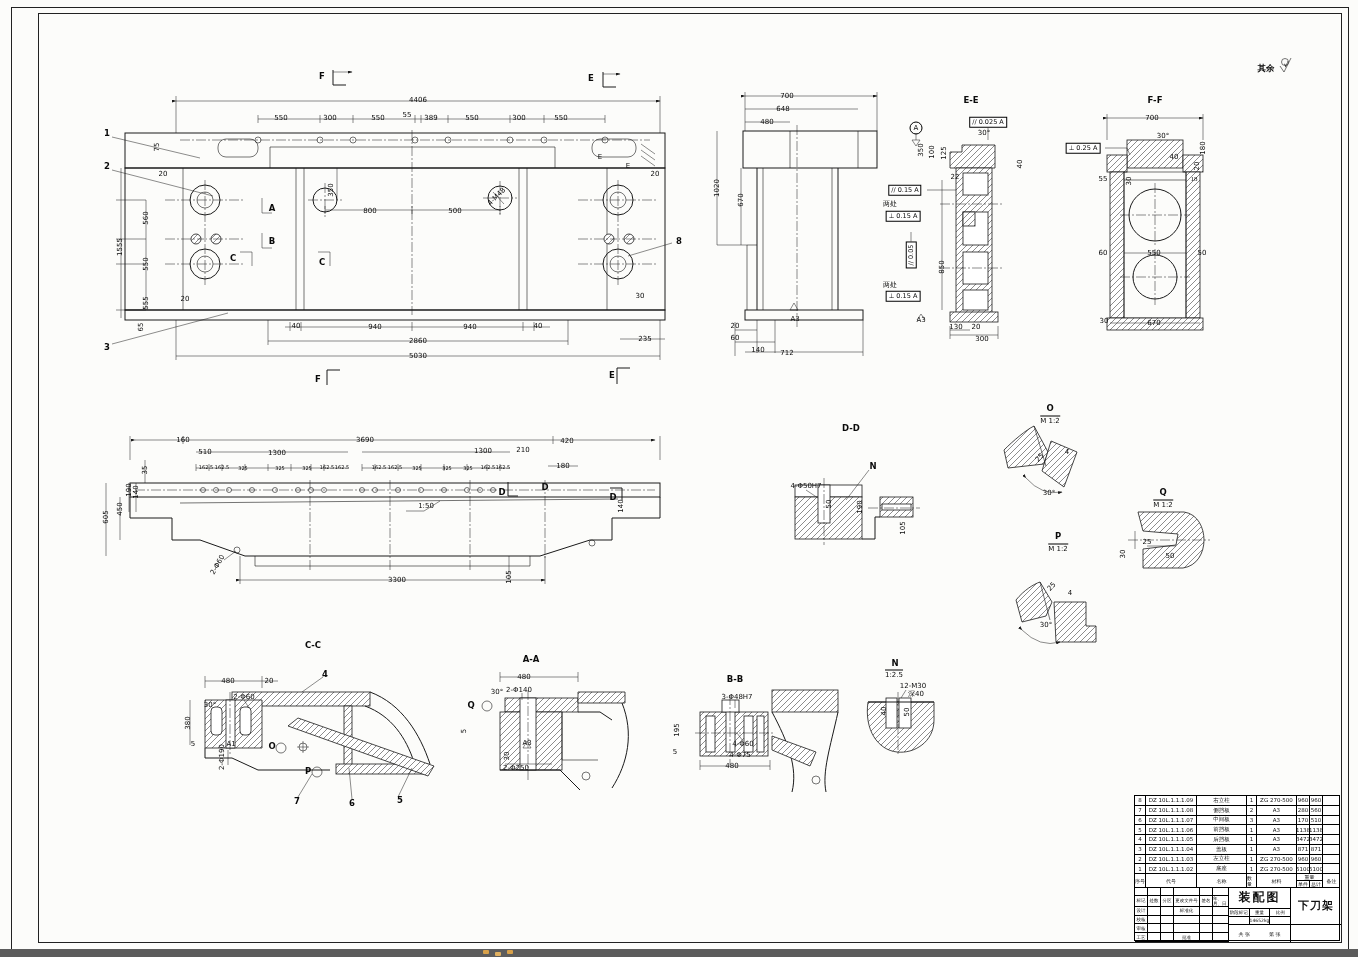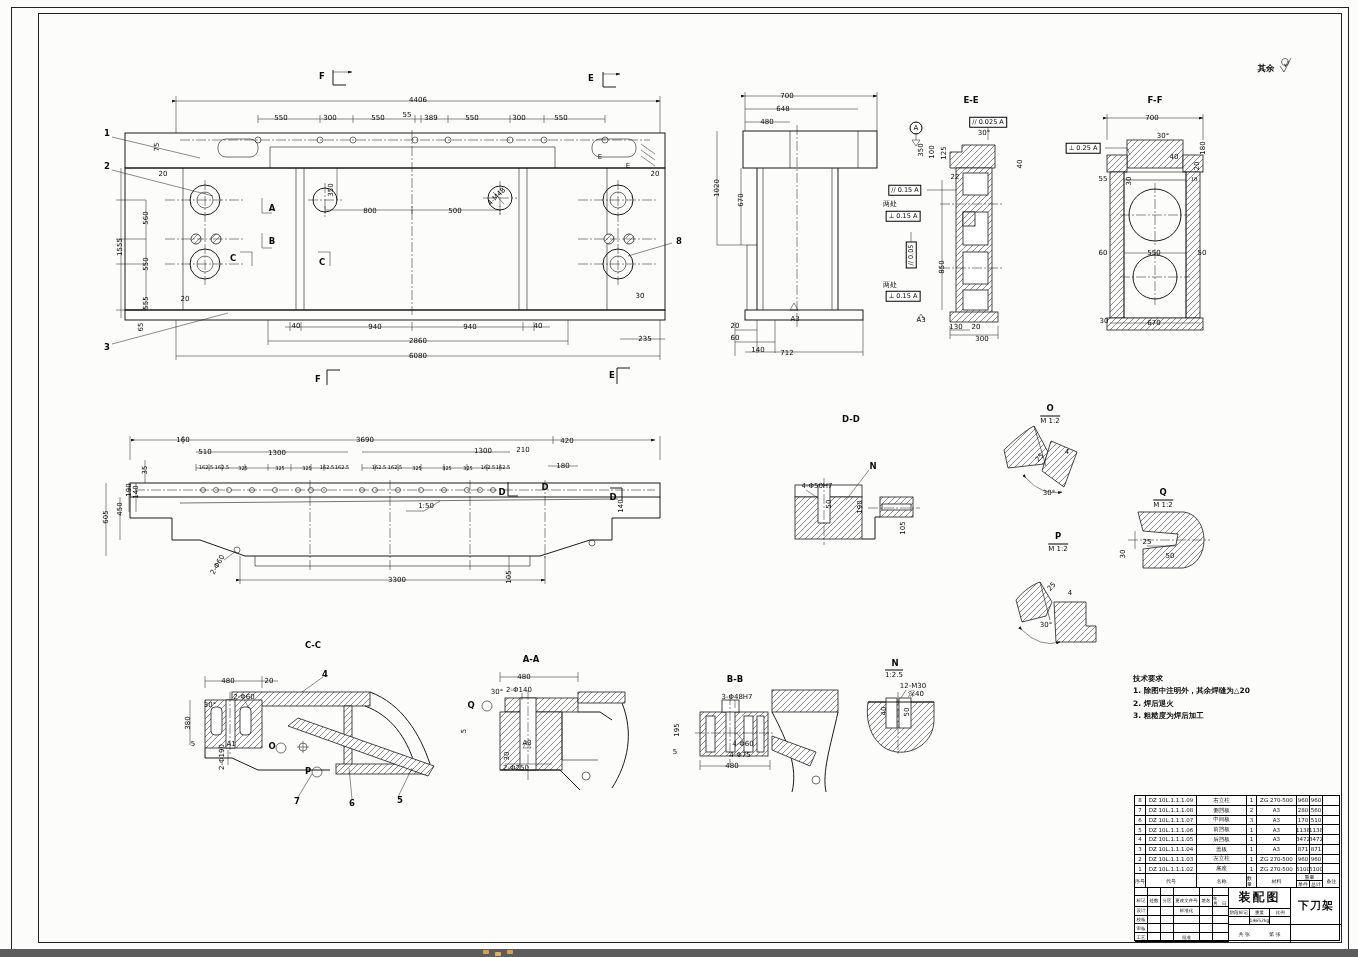--- a/index.html
+++ b/index.html
@@ -343,21 +343,21 @@
       <div class="ann b" style="left: 233px; top: 258px;">C</div>
       <div class="ann b" style="left: 322px; top: 262px;">C</div>
       <div class="ann" style="left: 185px; top: 299px;">20</div>
       <div class="ann" style="left: 640px; top: 296px;">30</div>
       <div class="ann" style="left: 296px; top: 326px;">40</div>
       <div class="ann" style="left: 375px; top: 327px;">940</div>
       <div class="ann" style="left: 470px; top: 327px;">940</div>
       <div class="ann" style="left: 538px; top: 326px;">40</div>
       <div class="ann" style="left: 141px; top: 327px; transform: translate(-50%, -50%) rotate(-90deg);">65</div>
       <div class="ann" style="left: 418px; top: 341px; text-align: center;">2860</div>
-      <div class="ann" style="left: 418px; top: 356px;">6080</div>
+      <div class="ann" style="left: 418px; top: 356px;">5030</div>
       <div class="ann" style="left: 645px; top: 339px;">235</div>
       <div class="ann" style="left: 600px; top: 157px;">E</div>
       <div class="ann" style="left: 628px; top: 166px;">E</div>
       <div class="ann b" style="left: 107px; top: 133px;">1</div>
       <div class="ann b" style="left: 107px; top: 166px;">2</div>
       <div class="ann b" style="left: 107px; top: 347px;">3</div>
       <div class="ann b" style="left: 679px; top: 241px;">8</div>
       <div class="ann" style="left: 787px; top: 96px;">700</div>
       <div class="ann" style="left: 783px; top: 109px;">648</div>
       <div class="ann" style="left: 767px; top: 122px;">480</div>
@@ -462,23 +462,23 @@
       <div class="ann" style="left: 527px; top: 743px;">A3</div>
       <div class="ann" style="left: 507px; top: 756px; transform: translate(-50%, -50%) rotate(-90deg);">30</div>
       <div class="ann" style="left: 516px; top: 768px;">2-Φ250</div>
       <div class="ann b" style="left: 735px; top: 679px;">B-B</div>
       <div class="ann" style="left: 737px; top: 697px;">3-Φ48H7</div>
       <div class="ann" style="left: 677px; top: 730px; transform: translate(-50%, -50%) rotate(-90deg);">195</div>
       <div class="ann" style="left: 743px; top: 744px;">4-Φ60</div>
       <div class="ann" style="left: 675px; top: 752px;">5</div>
       <div class="ann" style="left: 740px; top: 755px;">4-Φ75</div>
       <div class="ann" style="left: 732px; top: 766px;">480</div>
-      <div class="ann b" style="left: 851px; top: 419px;">D-D</div>
+      <div class="ann b" style="left: 851px; top: 428px;">D-D</div>
       <div class="ann b" style="left: 873px; top: 466px;">N</div>
-      <div class="ann" style="left: 806px; top: 486px; margin-left: 11px;">4-Φ50H7</div>
+      <div class="ann" style="left: 806px; top: 486px;">4-Φ50H7</div>
       <div class="ann" style="left: 829px; top: 504px; transform: translate(-50%, -50%) rotate(-90deg);">50</div>
       <div class="ann" style="left: 860px; top: 507px; transform: translate(-50%, -50%) rotate(-90deg);">190</div>
       <div class="ann" style="left: 903px; top: 528px; transform: translate(-50%, -50%) rotate(-90deg);">105</div>
       <div class="ann b" style="left: 895px; top: 663px;">N</div>
       <div class="ann ul" style="left: 894px; top: 674px;">1:2.5</div>
       <div class="ann" style="left: 913px; top: 686px;">12-M30</div>
       <div class="ann" style="left: 916px; top: 694px;">深40</div>
       <div class="ann" style="left: 884px; top: 711px; transform: translate(-50%, -50%) rotate(-90deg);">40</div>
       <div class="ann" style="left: 907px; top: 712px; transform: translate(-50%, -50%) rotate(-90deg);">50</div>
       <div class="ann b" style="left: 1050px; top: 408px;">O</div>
@@ -493,28 +493,20 @@
       <div class="ann" style="left: 1046px; top: 625px;">30°</div>
       <div class="ann b" style="left: 1163px; top: 492px;">Q</div>
       <div class="ann ul" style="left: 1163px; top: 504px;">M  1:2</div>
       <div class="ann" style="left: 1147px; top: 542px;">25</div>
       <div class="ann" style="left: 1170px; top: 556px;">50</div>
       <div class="ann" style="left: 1123px; top: 554px; transform: translate(-50%, -50%) rotate(-90deg);">30</div>
       <div class="ann b" style="left: 1266px; top: 68px;">其余</div>
       <div class="ann" style="left: 1286px; top: 65px;">√</div>
     </div>
 
-  <div class="tech">
-    <div>技术要求</div>
-    <div>
-        <div class="tr-line">1. 除图中注明外，其余焊缝为△20</div>
-        <div class="tr-line">2. 焊后退火</div>
-        <div class="tr-line">3. 粗糙度为焊后加工</div>
-      </div>
-  </div>
 
   <div class="tb">
     <div class="plist">
         <div class="prow" style="grid-template-columns: 11px 51px 50px 10px 40px 13px 13px 17px;">
           <div class="pcell">8</div>
           <div class="pcell">DZ 10L.1.1.1.09</div>
           <div class="pcell">右立柱</div>
           <div class="pcell">1</div>
           <div class="pcell">ZG 270-500</div>
           <div class="pcell">960</div>

